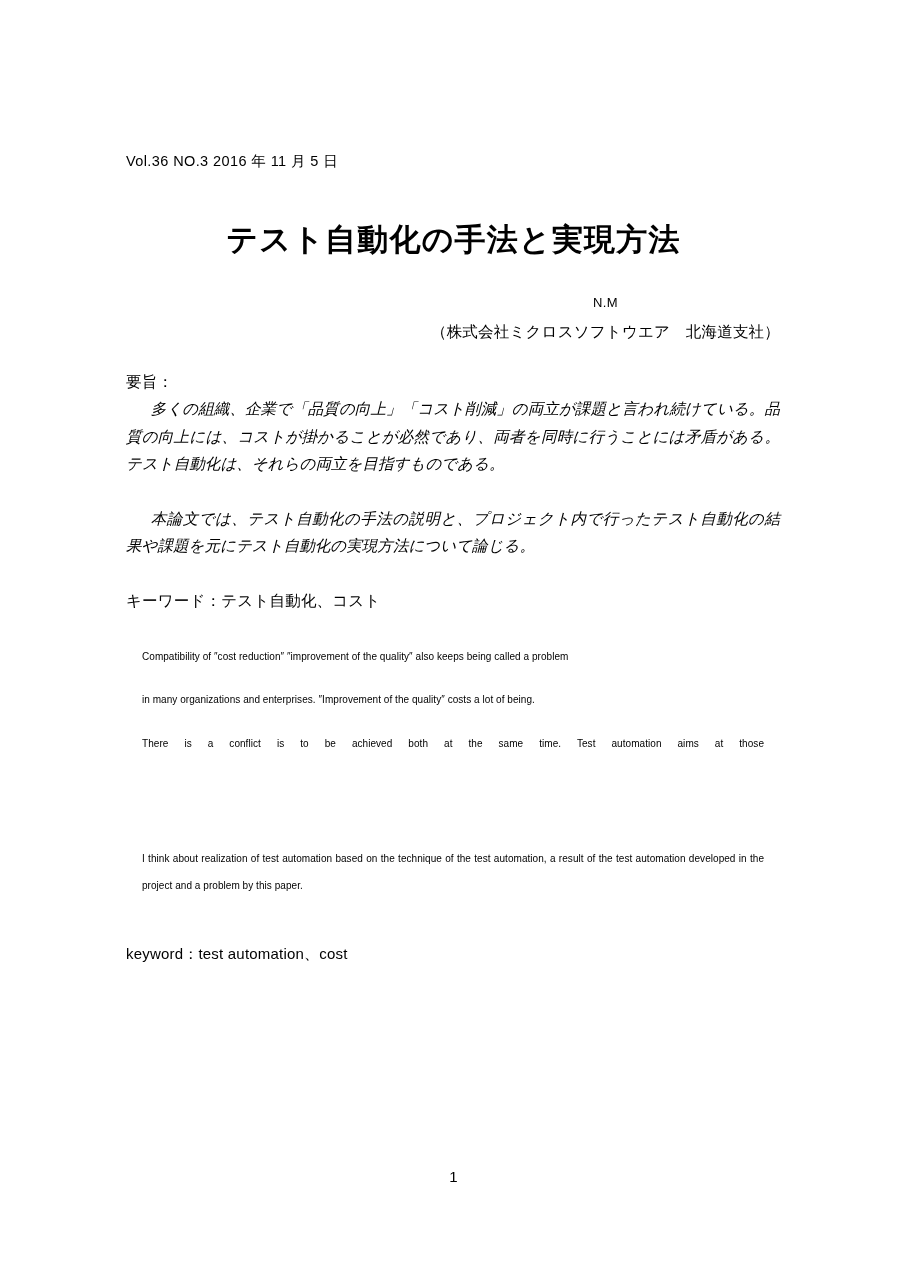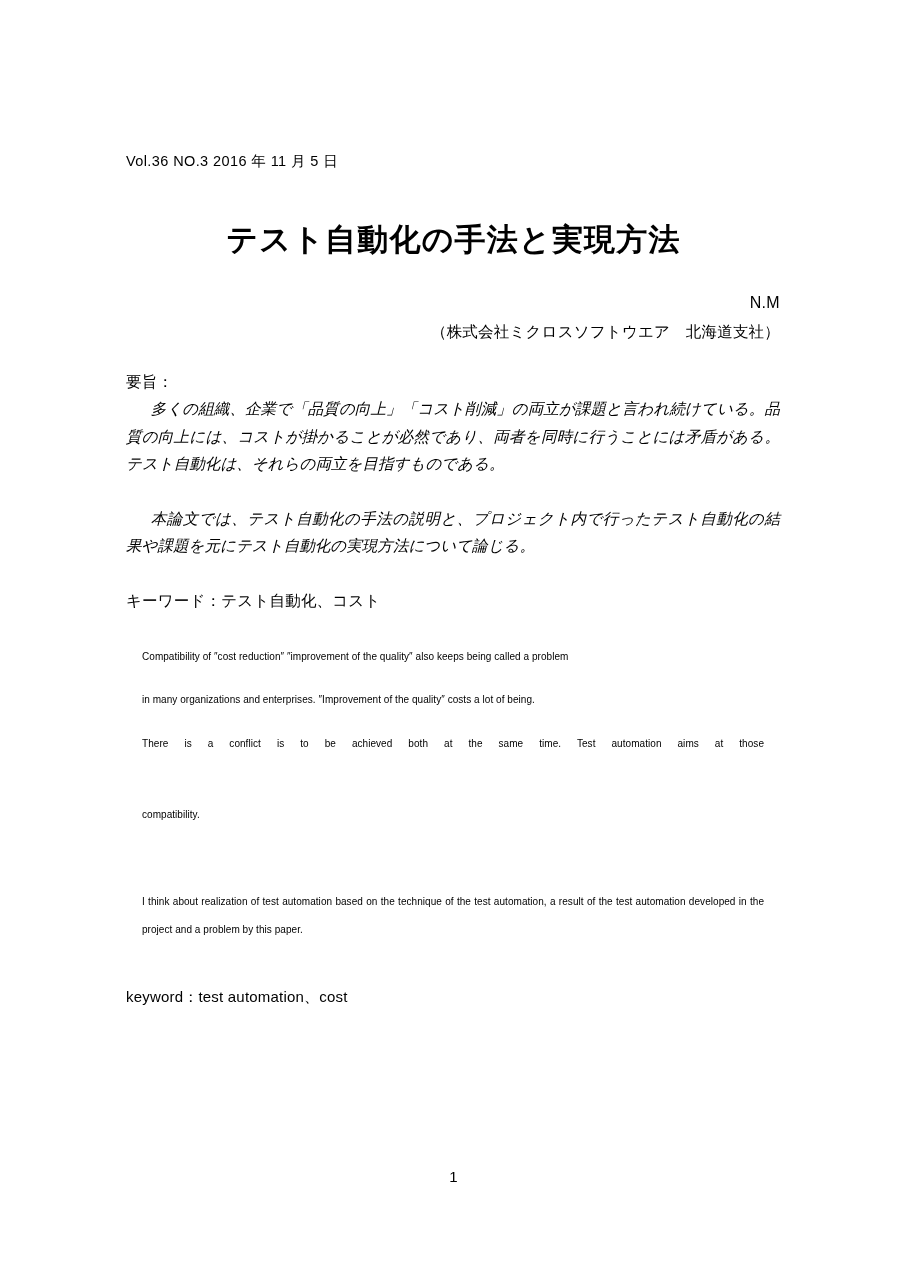--- a/index.html
+++ b/index.html
@@ -45,22 +45,23 @@
   }
   
   .author-block {
     position: absolute;
     right: 127px;
     top: 288px;
     text-align: right;
     line-height: 29px;
   }
   .author-name {
-    font-size: 16px;
+    font-size: 13px;
     letter-spacing: 0.3px;
+    text-align: center;
   }
   .author-affiliation {
     font-size: 15.5px;
     letter-spacing: 0.2px;
   }
   
   .content {
     position: absolute;
     left: 126px;
     top: 368px;
@@ -158,21 +159,20 @@
     <p class="ja-para indent">本論文では、テスト自動化の手法の説明と、プロジェクト内で行ったテスト自動化の結果や課題を元にテスト自動化の実現方法について論じる。</p>
 
     <div class="keywords-ja">キーワード：テスト自動化、コスト</div>
 
     <div class="en-block">
       <p class="en-para">Compatibility of ″cost reduction″ ″improvement of the quality″ also keeps being called a problem</p>
       <p class="en-para">in many organizations and enterprises. ″Improvement of the quality″ costs a lot of being.</p>
       <p class="en-para justified-hard">
         <span class="fullline">There is a conflict is to be achieved both at the same time. Test automation aims at those</span>
       </p>
-      <p class="en-para">compatibility.</p>
 
       <div class="en-gap"></div>
 
       <p class="en-para">I think about realization of test automation based on the technique of the test automation, a result of the test automation developed in the project and a problem by this paper.</p>
 
       <div class="keywords-en">keyword：test automation、cost</div>
     </div>
 
   </div>
 

